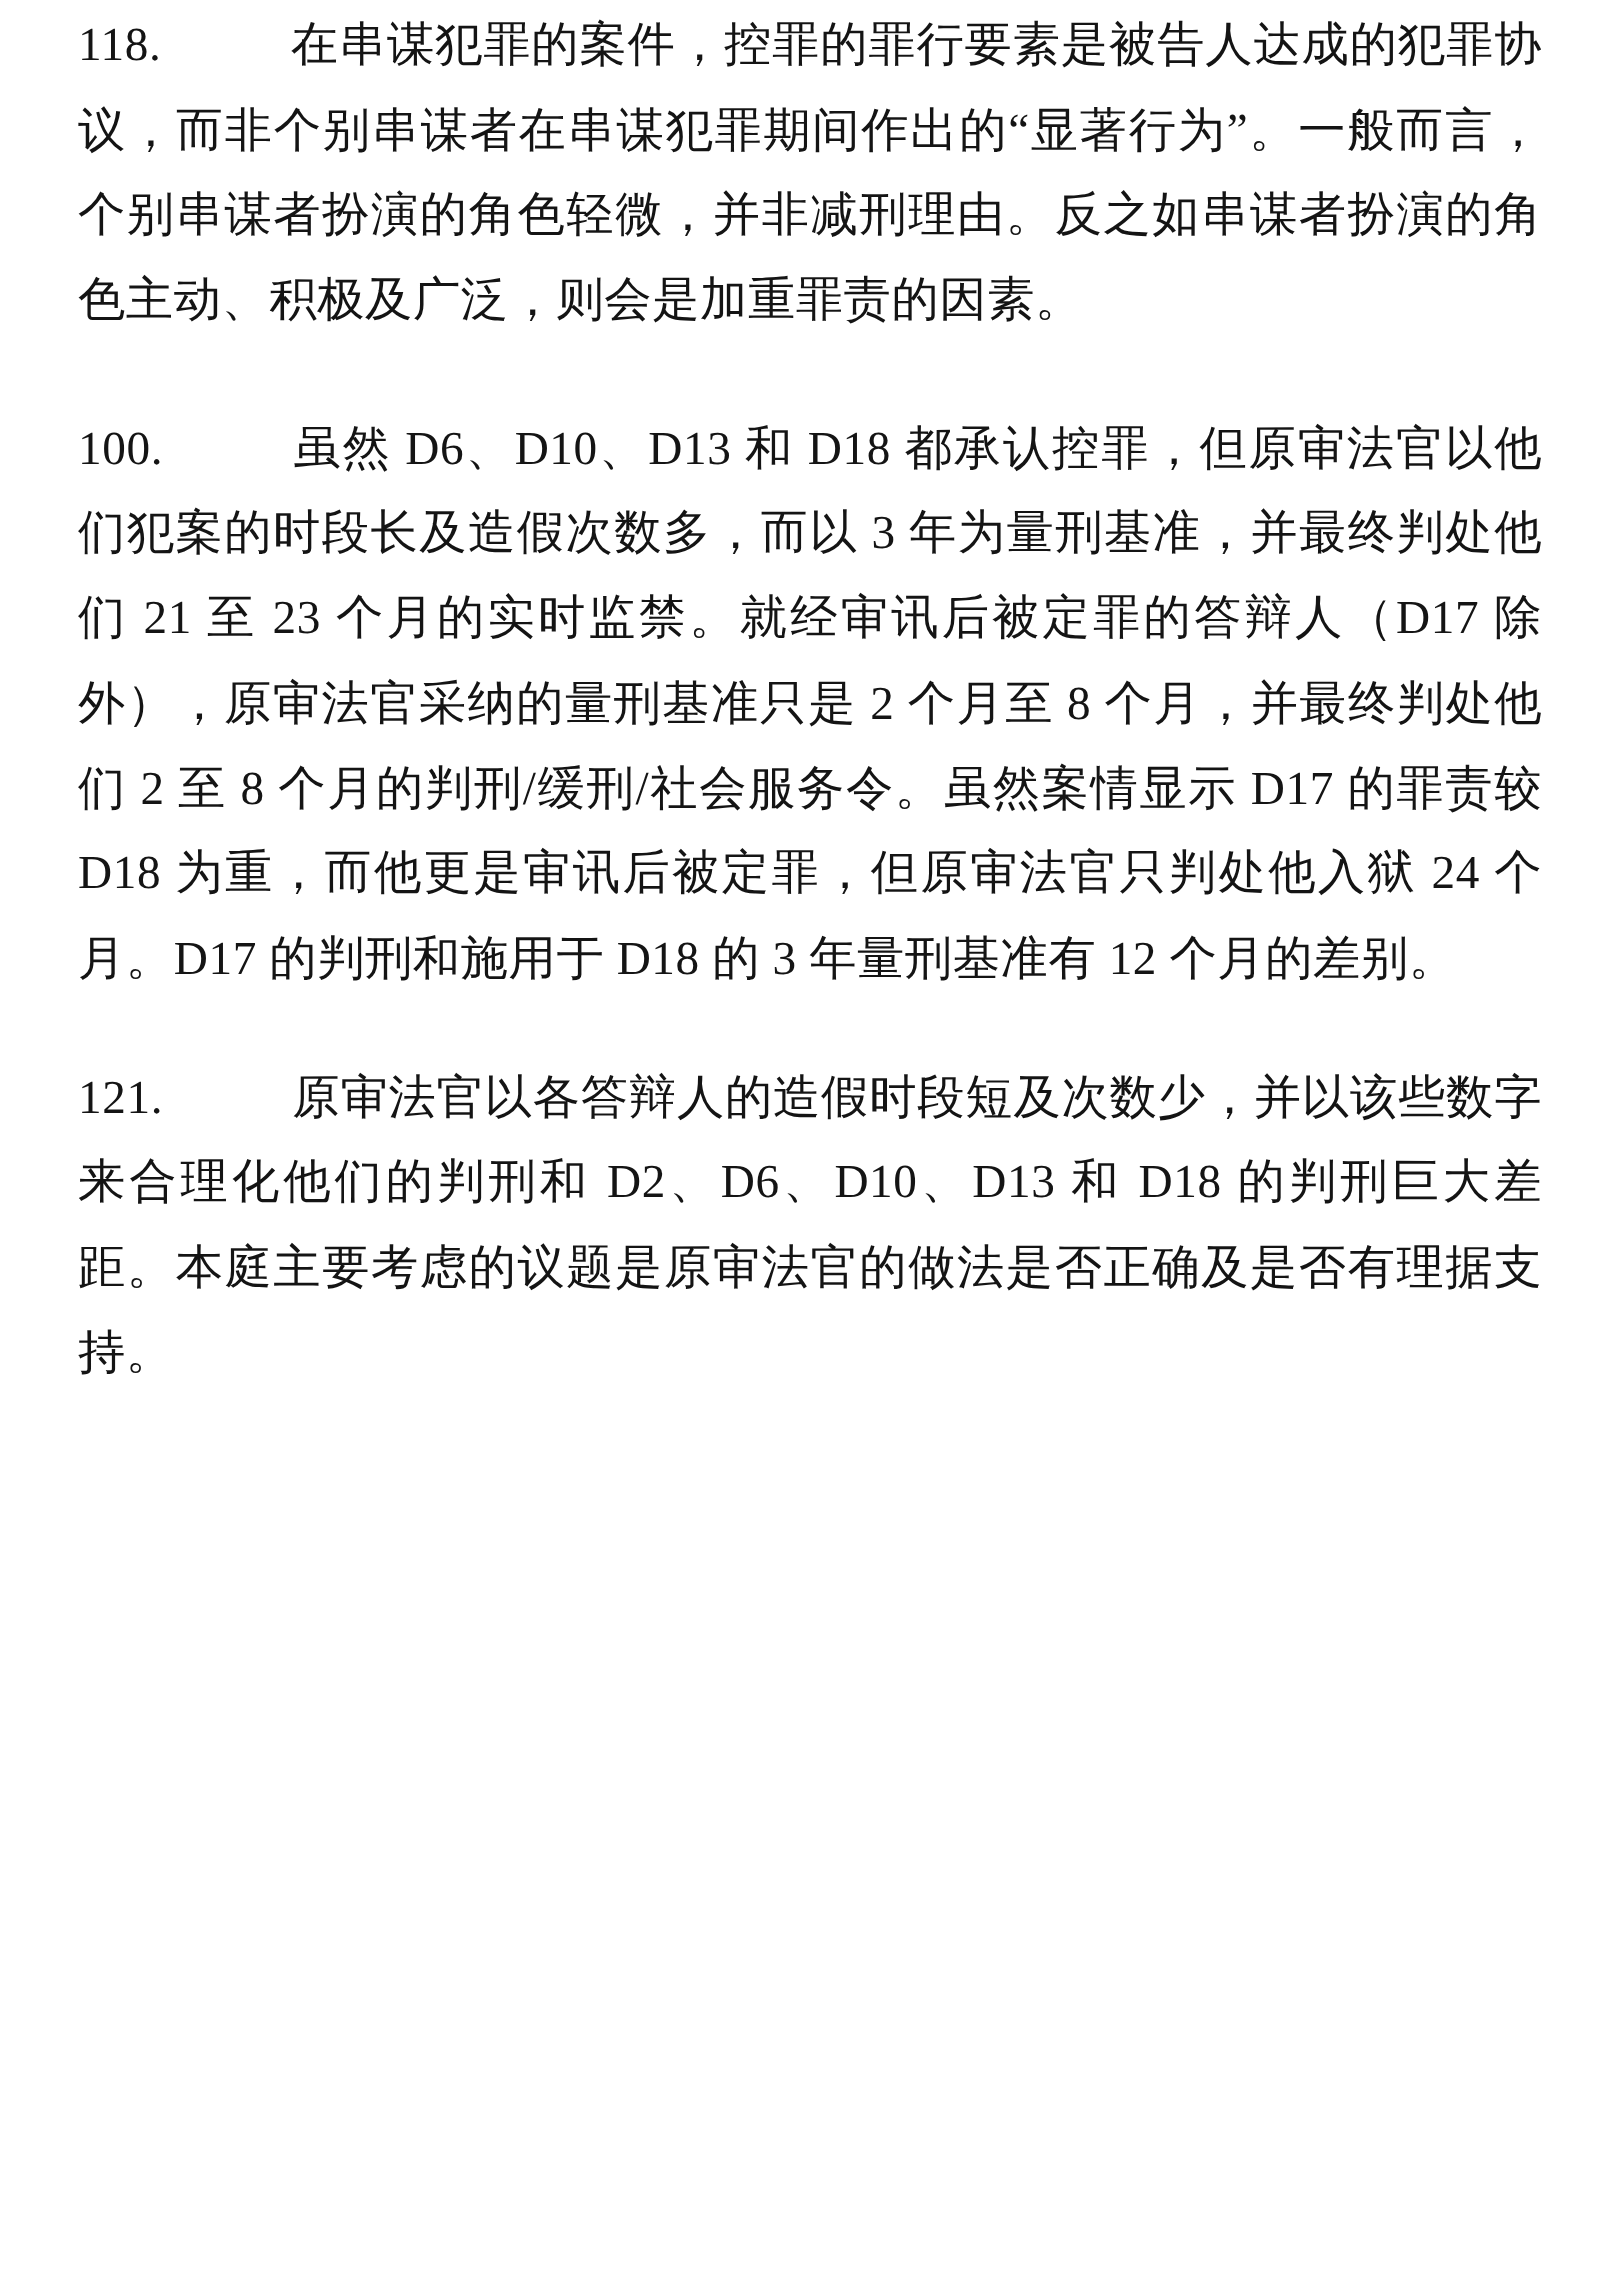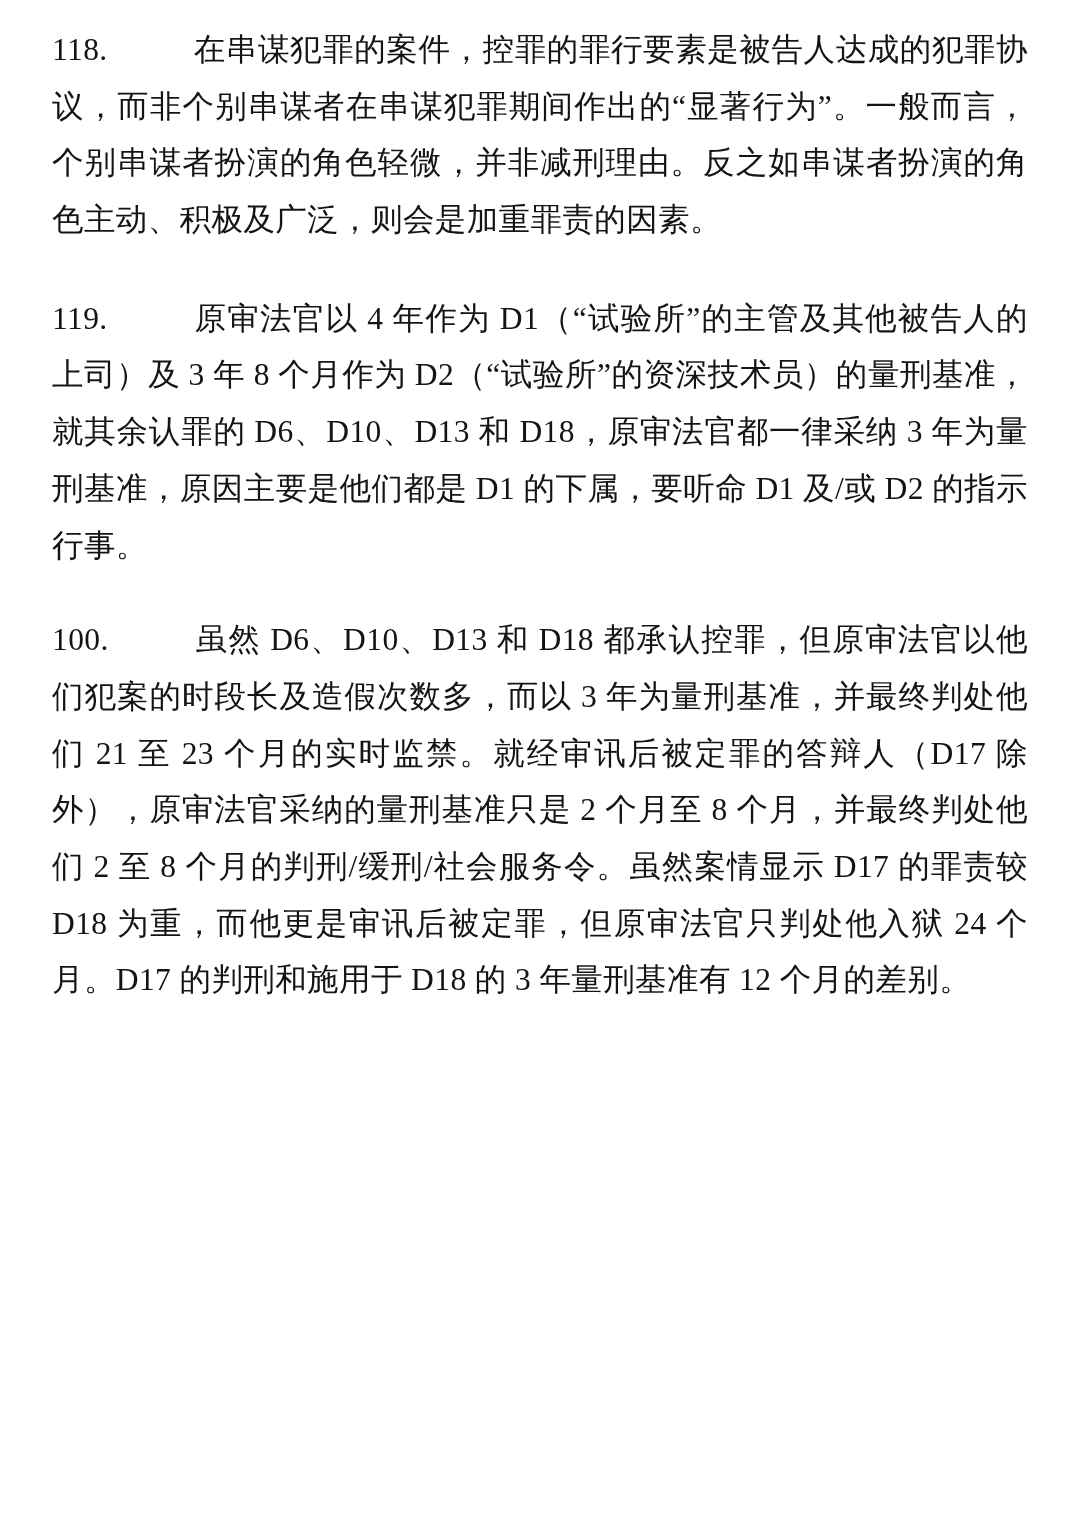--- a/index.html
+++ b/index.html
@@ -10,21 +10,21 @@
   body {
     width: 1080px;
     height: 1527px;
     font-family: "Liberation Serif", "DejaVu Serif", serif;
     color: #1a1a1a;
   }
   .page {
     box-sizing: border-box;
     width: 1080px;
     height: 1527px;
-    padding: 22px 52px 10px 52px;
+    padding: 2px 52px 10px 52px;
     background: #ffffff;
   }
   .para {
     display: block;
     margin: 0 0 40px 0;
     font-size: 31.5px;
     line-height: 1.80;
     text-align: justify;
     text-justify: inter-character;
     text-align-last: left;
@@ -53,22 +53,22 @@
 </style>
 </head>
 <body>
 
 <div class="page">
 
   <p class="para p-118">
     <span class="num">118.</span><span class="gap"></span><span>在串谋犯罪的案件，控罪的罪行要素是被告人达成的犯罪协议，而非个别串谋者在串谋犯罪期间作出的“显著行为”。一般而言，个别串谋者扮演的角色轻微，并非减刑理由。反之如串谋者扮演的角色主动、积极及广泛，则会是加重罪责的因素。</span>
   </p>
 
-  <p class="para p-119">
-    <span class="num">119.</span><span class="gap"></span><span>原审法官以 4 年作为 D1（“试验所”的主管及其他被告人的上司）及 3 年 8 个月作为 D2（“试验所”的资深技术员）的量刑基准，就其余认罪的 D6、D10、D13 和 D18，原审法官都一律采纳 3 年为量刑基准，原因主要是他们都是 D1 的下属，要听命 D1 及/或 D2 的指示行事。</span>
-  </p>
 
   <p class="para p-120">
     <span class="num">100.</span><span class="gap"></span><span>虽然 D6、D10、D13 和 D18 都承认控罪，但原审法官以他们犯案的时段长及造假次数多，而以 3 年为量刑基准，并最终判处他们 21 至 23 个月的实时监禁。就经审讯后被定罪的答辩人（D17 除外），原审法官采纳的量刑基准只是 2 个月至 8 个月，并最终判处他们 2 至 8 个月的判刑/缓刑/社会服务令。虽然案情显示 D17 的罪责较 D18 为重，而他更是审讯后被定罪，但原审法官只判处他入狱 24 个月。D17 的判刑和施用于 D18 的 3 年量刑基准有 12 个月的差别。</span>
   </p>
 
+  <p class="para">
+    <span class="num">121.</span><span class="gap"></span><span>原审法官以各答辩人的造假时段短及次数少，并以该些数字来合理化他们的判刑和 D2、D6、D10、D13 和 D18 的判刑巨大差距。本庭主要考虑的议题是原审法官的做法是否正确及是否有理据支持。</span>
+  </p>
 
 </div>
 
 </body></html>

